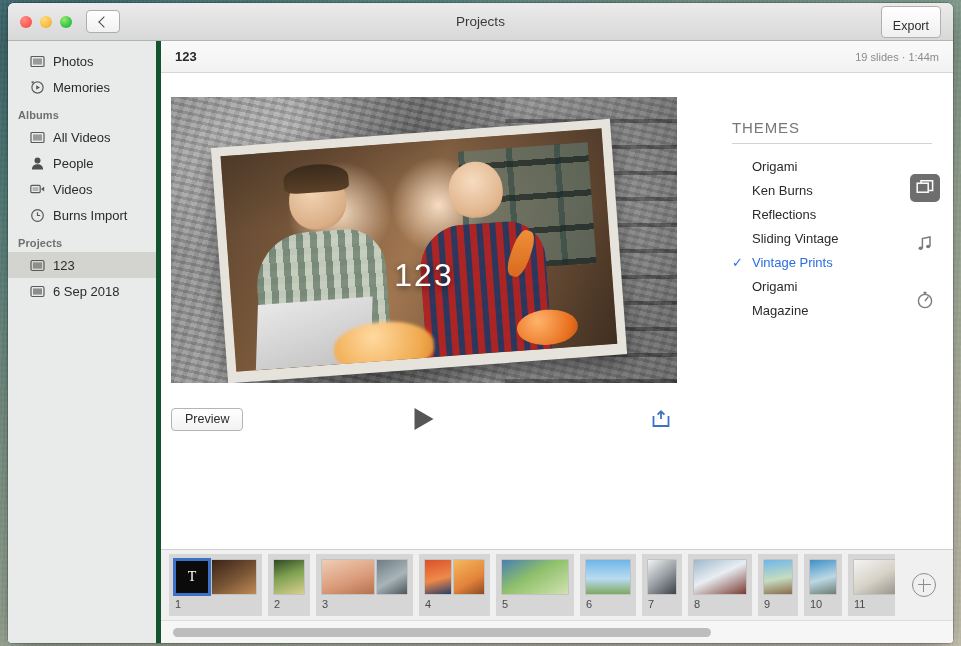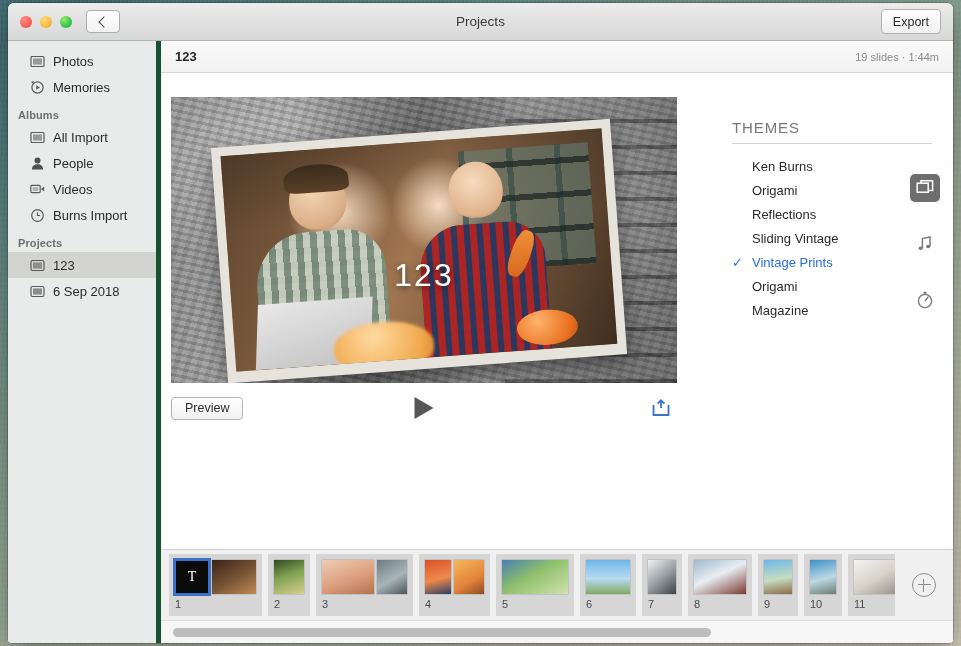--- a/index.html
+++ b/index.html
@@ -60,21 +60,21 @@
   .chev { width:7px; height:7px; border-left:1.6px solid #4a4a4a; border-bottom:1.6px solid #4a4a4a;
           transform: rotate(45deg); margin-left:2px; }
 
   .win-title {
     position: absolute; left: 0; right: 0; text-align: center;
     font-size: 13.5px; color: #3a3a3a; font-weight: 500;
     pointer-events: none;
   }
   .export-btn {
     margin-left: auto; margin-right: 12px;
-    padding: 5px 11px 4px;
+    padding: 12px 11px 4px;
     font-size: 12.5px; color: #2c2c2c;
     border: 1px solid #b0b0b0; border-radius: 4px;
     background: linear-gradient(#ffffff, #f0f0f0);
     cursor: default;
   }
 
   
   .body-split { flex: 1; display: flex; min-height: 0; }
 
   
@@ -232,21 +232,21 @@
   .slide-text {
     position: absolute; left: 0; right: 0; top: 56%;
     text-align: center;
     font-size: 32px; color: #ffffff; letter-spacing: 2px;
     font-family: "Liberation Sans", sans-serif; font-weight: 300;
     text-shadow: 0 2px 6px rgba(0,0,0,.55);
   }
 
   
   .controls {
-    position: absolute; left: 10px; top: 318px;
+    position: absolute; left: 10px; top: 329px;
     width: 506px; height: 34px;
     display: flex; align-items: center;
   }
   .preview-btn {
     font-size: 12.5px; color: #2c2c2c;
     border: 1px solid #b4b4b4; border-radius: 4px;
     background: linear-gradient(#ffffff,#f2f2f2);
     padding: 3px 13px 4px; cursor: default;
   }
   .play-btn {
@@ -394,21 +394,21 @@
 
       <div class="side-head">Albums</div>
 
       <div class="side-row">
         <span class="sicon">
           <svg width="15" height="13" viewBox="0 0 15 13">
               <rect x="1" y="1.5" width="13" height="10" rx="1" fill="none" stroke="#5a5a5a" stroke-width="1.2"></rect>
               <rect x="3" y="3.4" width="9" height="6.2" fill="#9a9a9a"></rect>
             </svg>
         </span>
-        <span class="side-label">All Import</span>
+        <span class="side-label">All Videos</span>
       </div>
 
       <div class="side-row">
         <span class="sicon">
           <svg width="15" height="15" viewBox="0 0 15 15">
               <circle cx="7.5" cy="4.6" r="3" fill="#4f4f4f"></circle>
               <path d="M1.9 13.4c0-3.3 2.5-5.2 5.6-5.2s5.6 1.9 5.6 5.2z" fill="#4f4f4f"></path>
             </svg>
         </span>
         <span class="side-label">People</span>
@@ -504,25 +504,25 @@
             </div>
           </div>
         </div>
 
         <div class="themes">
           <div class="themes-head">THEMES</div>
           <div class="themes-rule"></div>
 
           <div class="theme-row">
             <span class="tick"></span>
-            <span class="tname">Ken Burns</span>
+            <span class="tname">Origami</span>
           </div>
           <div class="theme-row">
             <span class="tick"></span>
-            <span class="tname">Origami</span>
+            <span class="tname">Ken Burns</span>
           </div>
           <div class="theme-row">
             <span class="tick"></span>
             <span class="tname">Reflections</span>
           </div>
           <div class="theme-row">
             <span class="tick"></span>
             <span class="tname">Sliding Vintage</span>
           </div>
           <div class="theme-row active">

